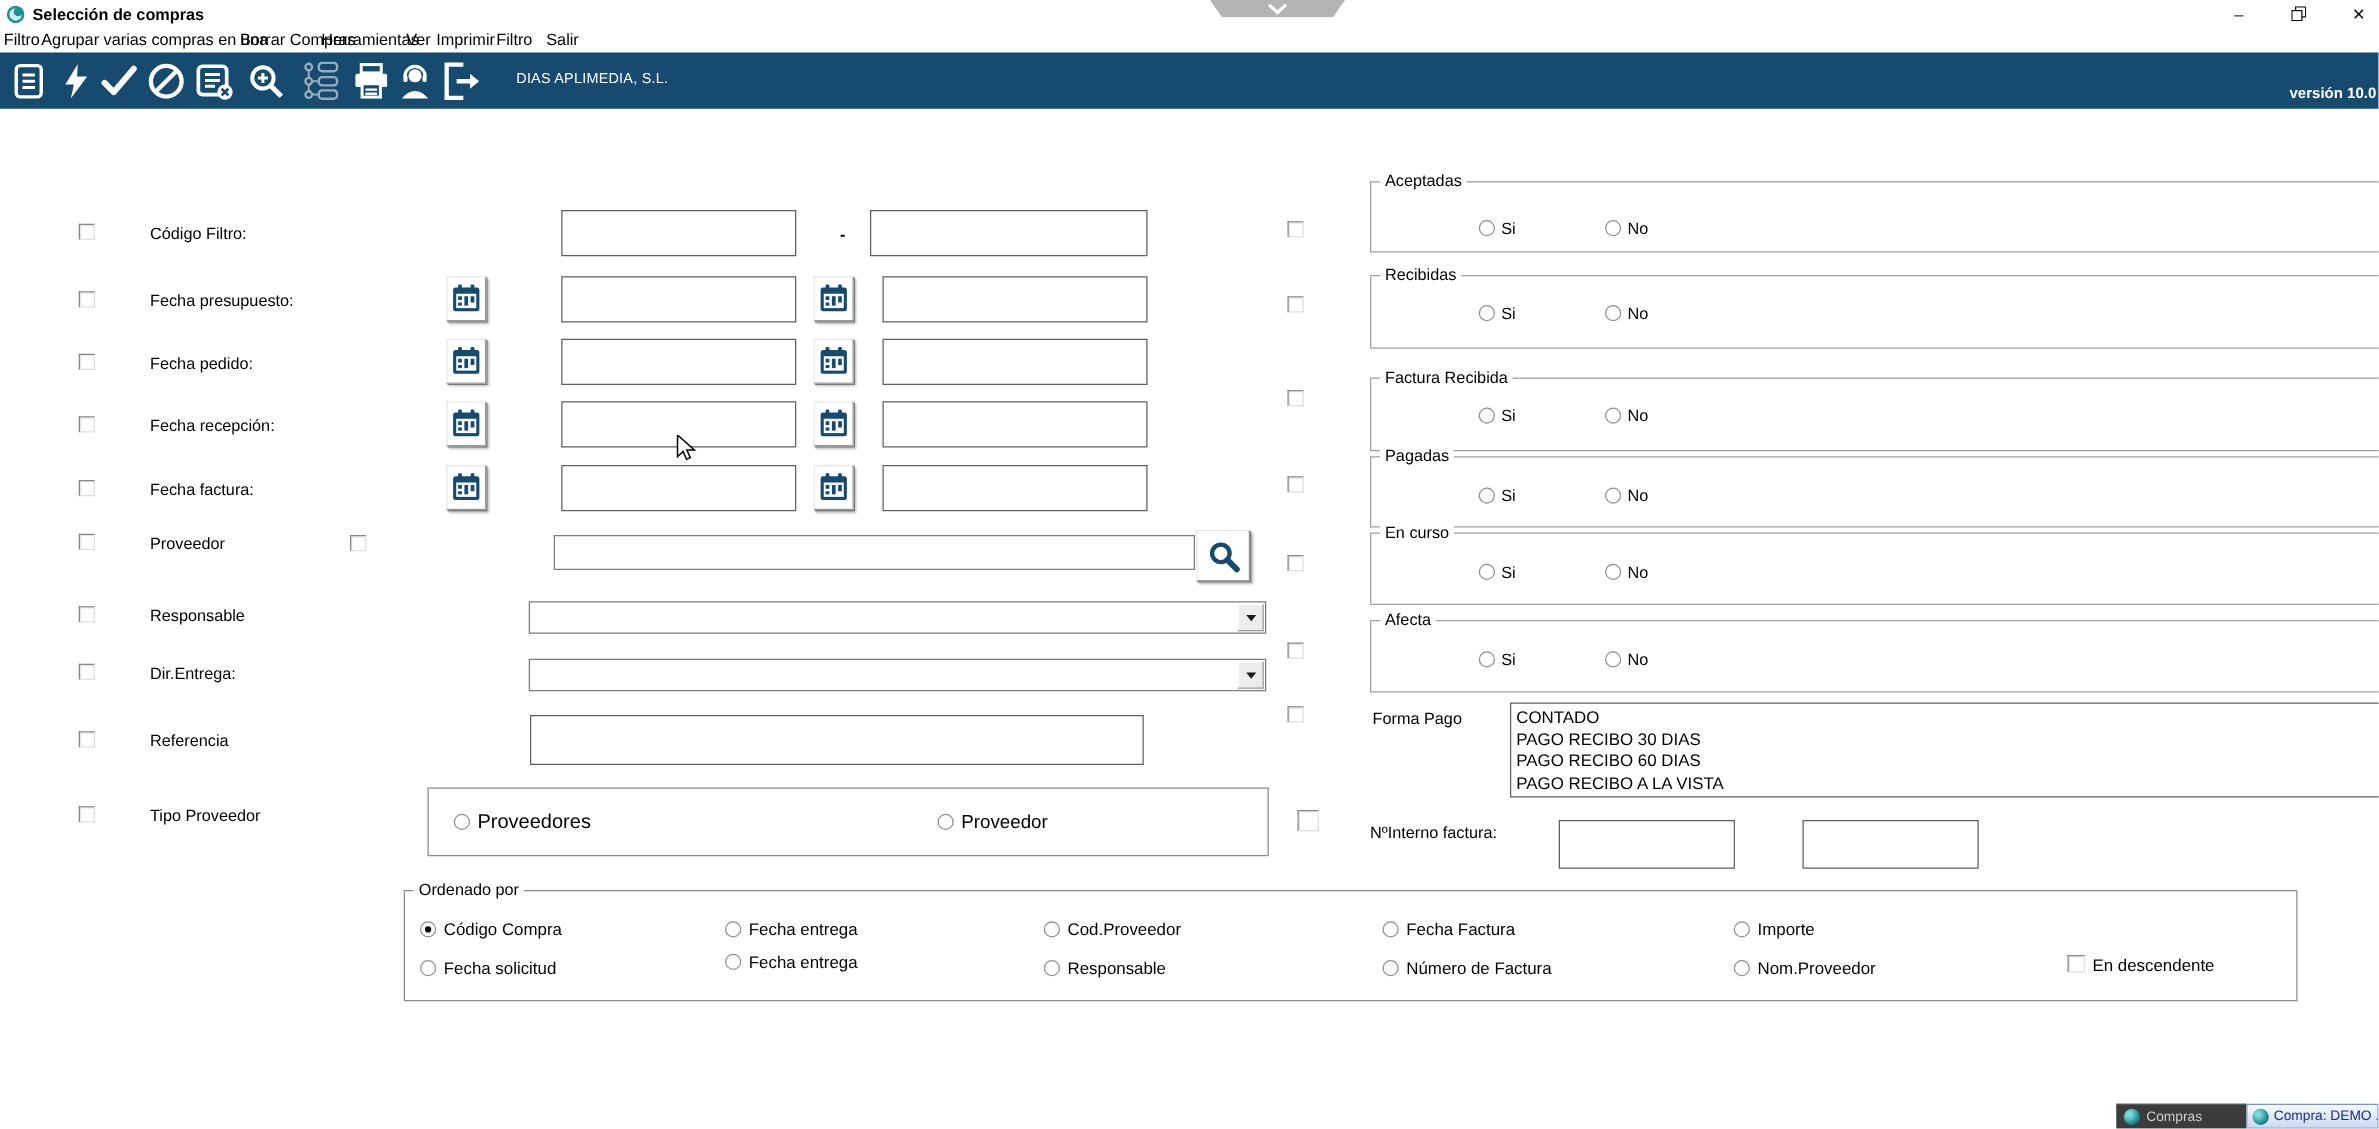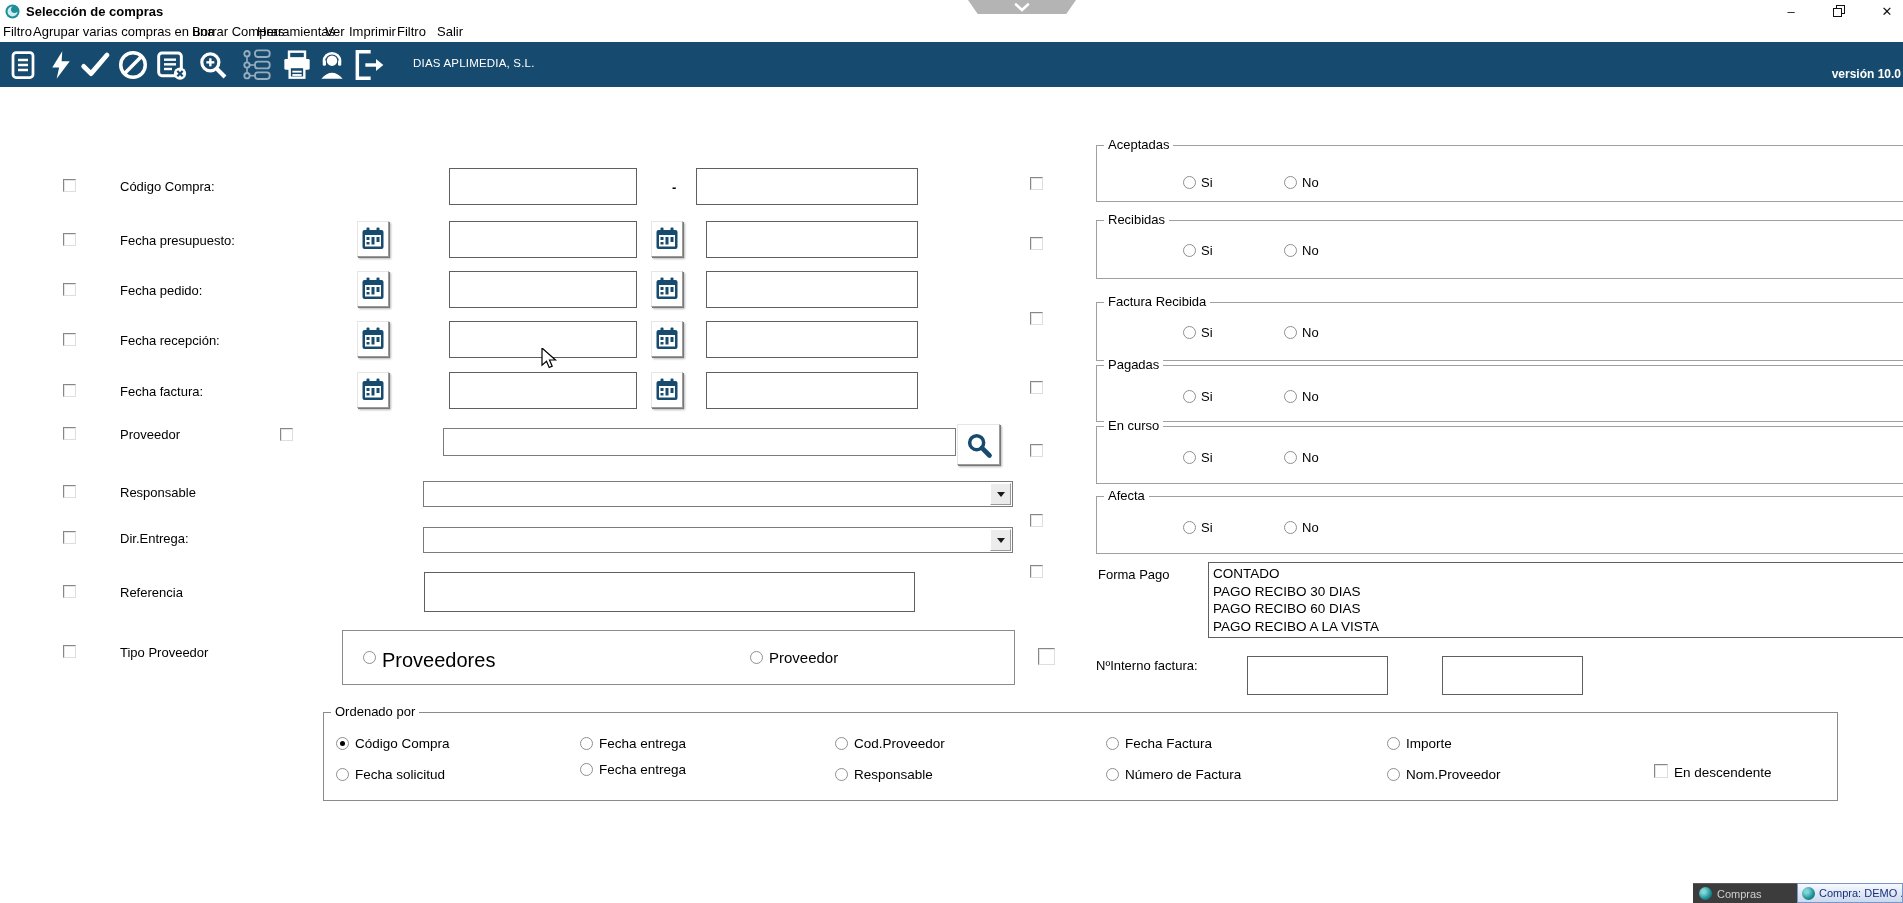--- a/index.html
+++ b/index.html
@@ -191,21 +191,21 @@
   <span class="cb" style="left:63px;top:233px"></span>
   <span class="cb" style="left:63px;top:283px"></span>
   <span class="cb" style="left:63px;top:333px"></span>
   <span class="cb" style="left:63px;top:384px"></span>
   <span class="cb" style="left:63px;top:427px"></span>
   <span class="cb" style="left:63px;top:485px"></span>
   <span class="cb" style="left:63px;top:531px"></span>
   <span class="cb" style="left:63px;top:585px"></span>
   <span class="cb" style="left:63px;top:645px"></span>
 
-  <span class="lbl" style="left:120px;top:179px">Código Compra:</span>
+  <span class="lbl" style="left:120px;top:179px">Código Filtro:</span>
   <span class="lbl" style="left:120px;top:233px">Fecha presupuesto:</span>
   <span class="lbl" style="left:120px;top:283px">Fecha pedido:</span>
   <span class="lbl" style="left:120px;top:333px">Fecha recepción:</span>
   <span class="lbl" style="left:120px;top:384px">Fecha factura:</span>
   <span class="lbl" style="left:120px;top:427px">Proveedor</span>
   <span class="lbl" style="left:120px;top:485px">Responsable</span>
   <span class="lbl" style="left:120px;top:531px">Dir.Entrega:</span>
   <span class="lbl" style="left:120px;top:585px">Referencia</span>
   <span class="lbl" style="left:120px;top:645px">Tipo Proveedor</span>
 
@@ -334,21 +334,21 @@
     <span class="dd"></span>
   </span>
   <span class="combo" style="left:423px;top:527px;width:590px;height:26px">
     <span class="dd"></span>
   </span>
 
   <input class="tin" style="left: 424px; top: 572px; width: 491px; height: 40px;">
 
   <div class="gbox" style="left:342px;top:630px;width:673px;height:55px;border-color:#8a8a8a"></div>
   <span class="radio" style="left:363px;top:651px"></span>
-  <span class="lbl" style="left:382px;top:649px;font-size:20px">Proveedores</span>
+  <span class="lbl" style="left:382px;top:649px;font-size:16px">Proveedores</span>
   <span class="radio" style="left:750px;top:651px"></span>
   <span class="lbl" style="left:769px;top:649px;font-size:15px">Proveedor</span>
 
   <span class="cb" style="left:1030px;top:177px"></span>
   <span class="cb" style="left:1030px;top:237px"></span>
   <span class="cb" style="left:1030px;top:312px"></span>
   <span class="cb" style="left:1030px;top:381px"></span>
   <span class="cb" style="left:1030px;top:444px"></span>
   <span class="cb" style="left:1030px;top:514px"></span>
   <span class="cb" style="left:1030px;top:565px"></span>

